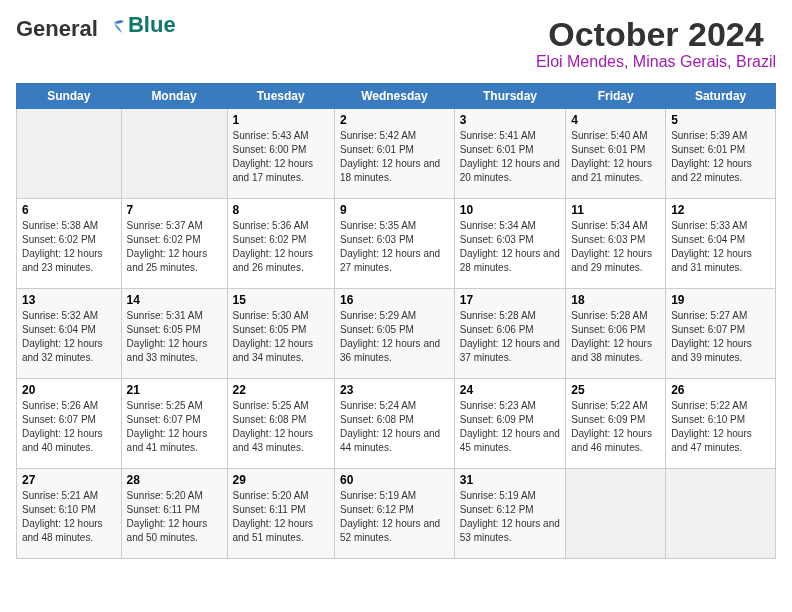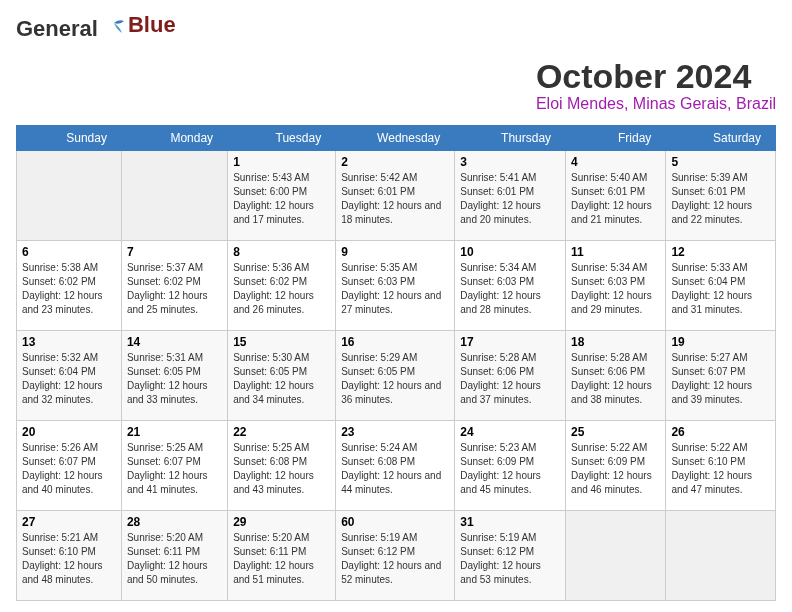--- a/index.html
+++ b/index.html
@@ -19,22 +19,21 @@
     .logo {
       display: flex;
       align-items: flex-start;
     }
     .logo-line {
       display: flex;
       align-items: center;
       gap: 2px;
     }
     .title-block {
-      text-align: left;
-      margin-top: 42px;
+      text-align: center;
     }
     .title-block h1 {
       font-size: 34px;
       font-weight: bold;
       color: #333;
       line-height: 1.1;
     }
     .title-block h2 {
       font-size: 16px;
       font-weight: normal;
@@ -44,23 +43,23 @@
       width: 100%;
       border-collapse: collapse;
       font-size: 11px;
     }
     thead tr {
       background-color: #3a7bbf;
       color: #fff;
     }
     thead th {
       padding: 5px 14px;
-      text-align: right;
+      text-align: center;
       font-size: 12px;
-      font-weight: normal;
+      font-weight: bold;
       border: 1px solid #3a7bbf;
     }
     tbody tr {
       vertical-align: top;
     }
     tbody td {
       border: 1px solid #ccc;
       padding: 4px 5px;
       vertical-align: top;
       min-height: 80px;
@@ -92,21 +91,21 @@
 
 <div class="header">
   <div class="logo">
     <div class="logo-line">
       <span style="font-size:22px; font-weight:bold; color:#333;">General</span>
       <svg width="28" height="20" viewBox="0 0 28 20">
         <path d="M14 4 Q18 0 24 2 Q20 6 14 4Z" fill="#3a7bbf"></path>
         <path d="M14 4 Q20 8 22 14 Q16 10 14 4Z" fill="#5a9fd4"></path>
       </svg>
     </div>
-    <div style="font-size:22px; font-weight:bold; color:#7f1d1d; margin-top:-4px;">Blue</div>
+    <div style="font-size:22px; font-weight:bold; color:#0f766e; margin-top:-4px;">Blue</div>
   </div>
   <div class="title-block">
     <h1>October 2024</h1>
     <h2>Eloi Mendes, Minas Gerais, Brazil</h2>
   </div>
 </div>
 
 <table>
   <thead>
     <tr>

